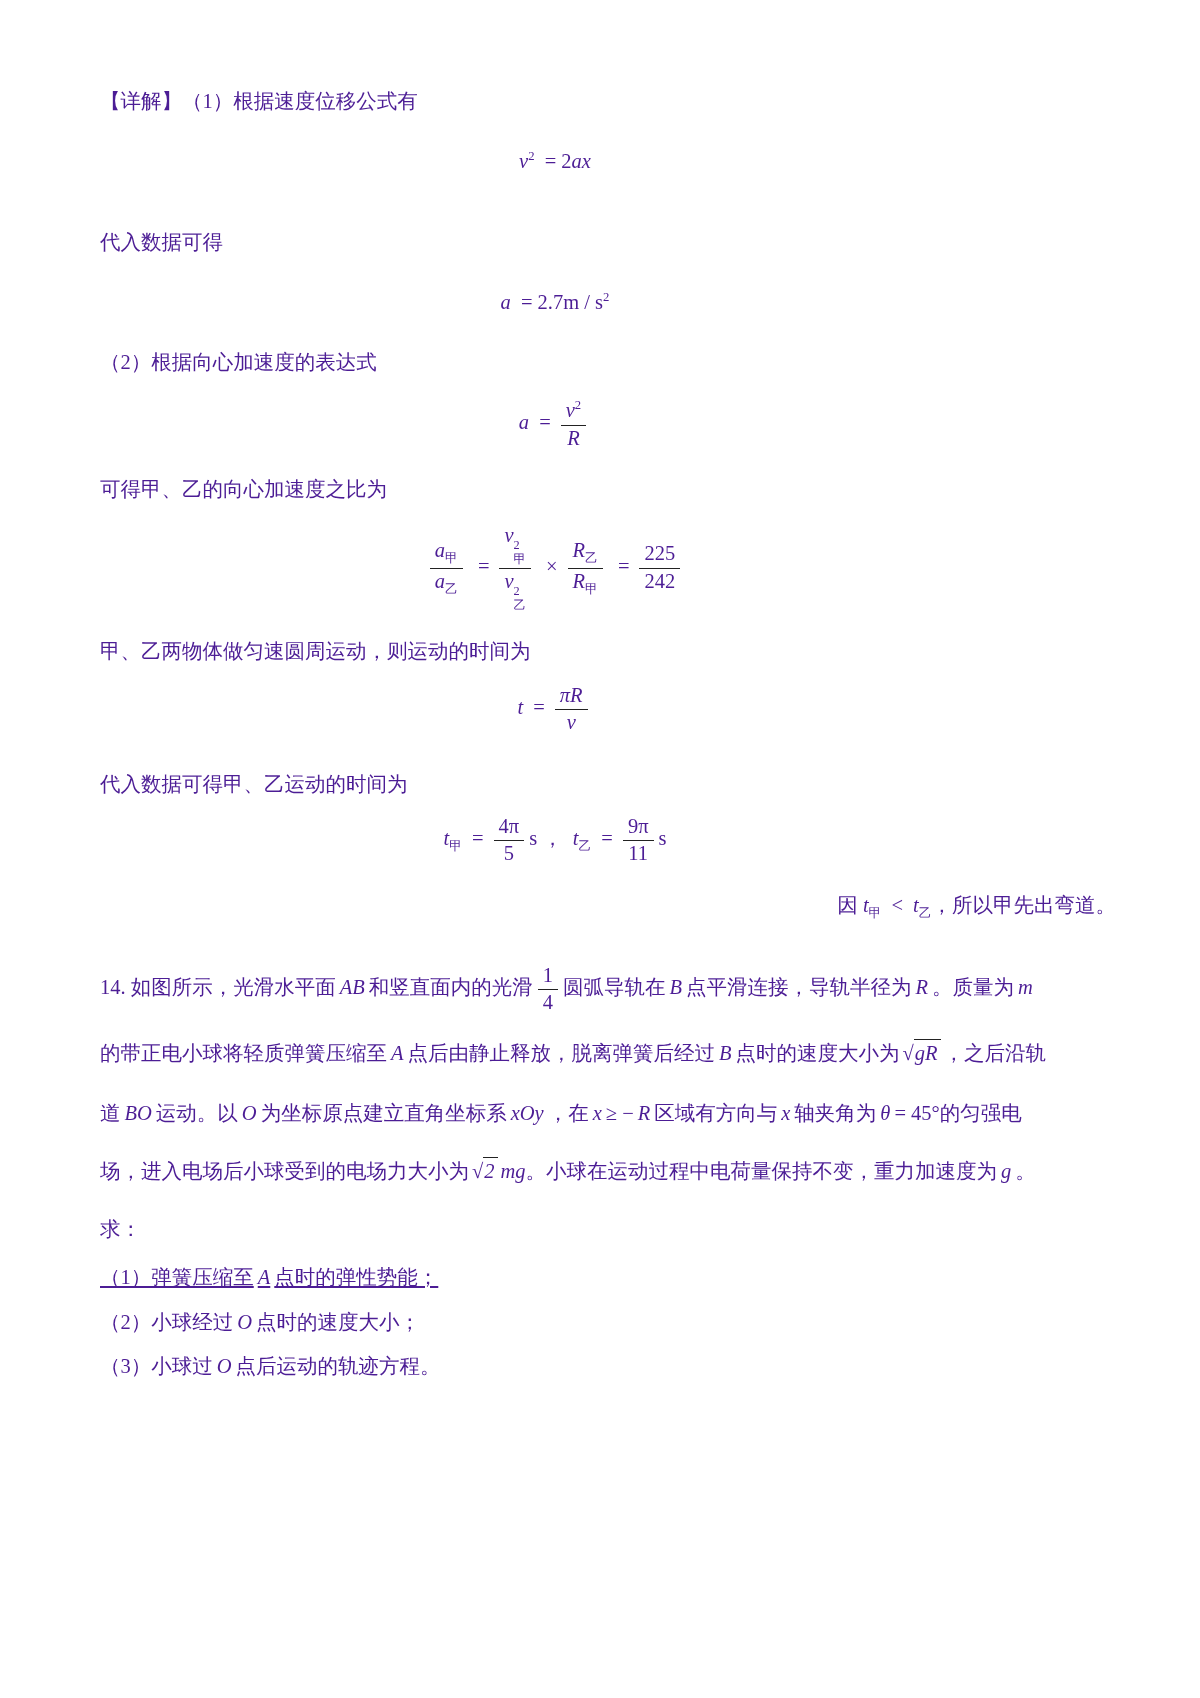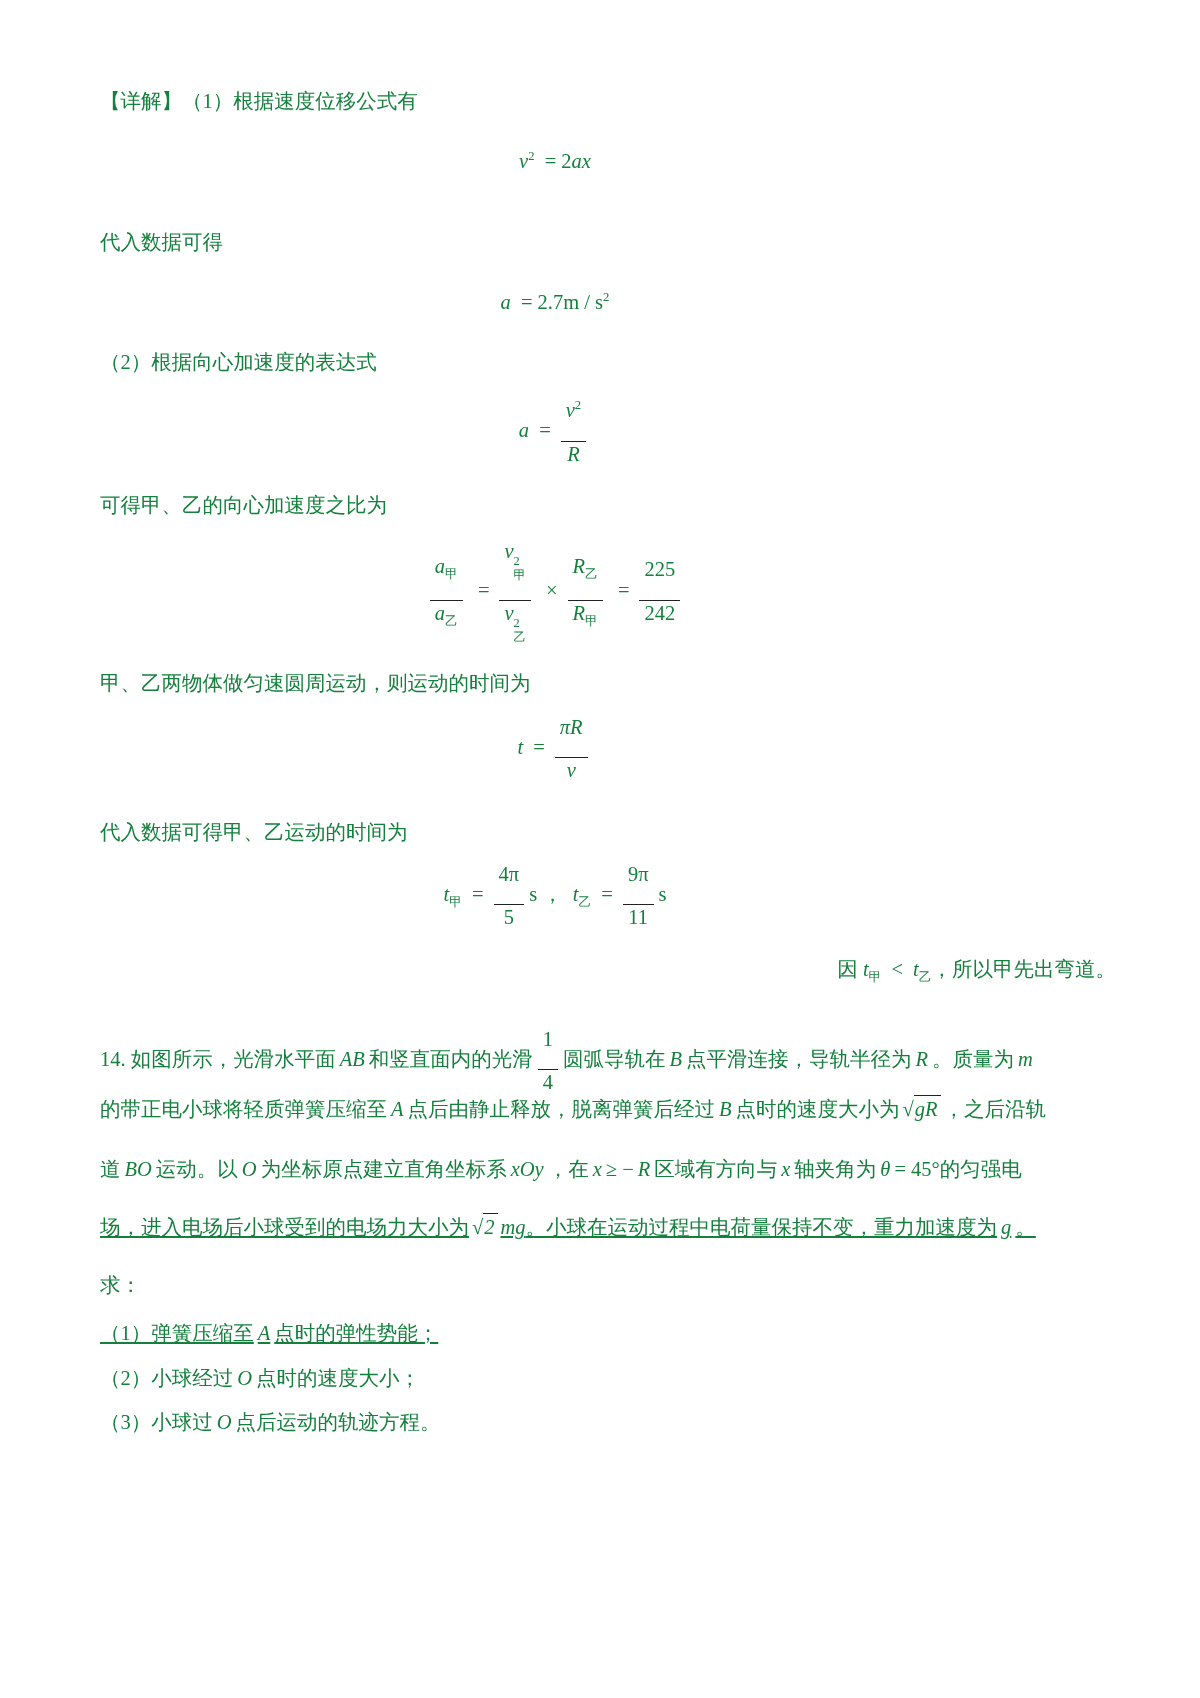--- a/index.html
+++ b/index.html
@@ -3,21 +3,21 @@
 <meta charset="utf-8">
 <style>
   html,body { margin:0; padding:0; background:#e8e8e8; }
   .page {
     position:relative;
     width:1200px; height:1698px;
     margin:0 auto;
     background:#ffffff;
     box-sizing:border-box;
     padding:88px 84px 0 100px;
-    color:#15803d;
+    color:#4c1d95;
     font-family:"Liberation Serif","DejaVu Serif",serif;
     font-size:20.5px;
     line-height:1.35;
   }
   .para { text-align:left; }
   .eq {
     text-align:center;
     margin-right:106px;
     white-space:nowrap;
   }
@@ -27,21 +27,21 @@
   sup { font-size:0.62em; }
   sub { font-size:0.62em; }
   .frac {
     display:inline-block;
     vertical-align:middle;
     text-align:center;
     margin:0 5px;
   }
   .frac .num {
     display:block;
-    padding:0 5px 18px;
+    padding:0 5px 2px;
     border-bottom:1.4px solid #222;
     line-height:1.15;
   }
   .frac .den { display:block; padding:1px 5px 0; line-height:1.15; }
   .vss-stack {
     display:inline-flex;
     flex-direction:column;
     align-items:flex-start;
     font-size:0.6em;
     line-height:1.15;
@@ -63,23 +63,23 @@
   .m-p3 { margin-top:32px; }
   .m-eq3 { margin-top:22px; }
   .m-p4 { margin-top:26px; }
   .m-eq4 { margin-top:20px; }
   .m-p5 { margin-top:26px; }
   .m-eq5 { margin-top:18px; }
   .m-p6 { margin-top:36px; }
   .m-eq6 { margin-top:16px; }
   .m-p7 { margin-top:26px;text-align:right; }
   .m-l1 { margin-top:42px; }
-  .m-l2 { }
+  .m-l2 { margin-top:24px; }
   .m-l3 { margin-top:32px; }
-  .m-l4 { margin-top:30px;text-decoration:underline; }
+  .m-l4 { margin-top:30px; }
   .m-l5 { margin-top:30px; }
   .m-it1 { margin-top:20px;text-decoration:underline; }
   .m-it2 { margin-top:18px; }
   .m-it3 { margin-top:16px; }
 </style>
 </head>
 <body>
 
 <div class="page">
 

